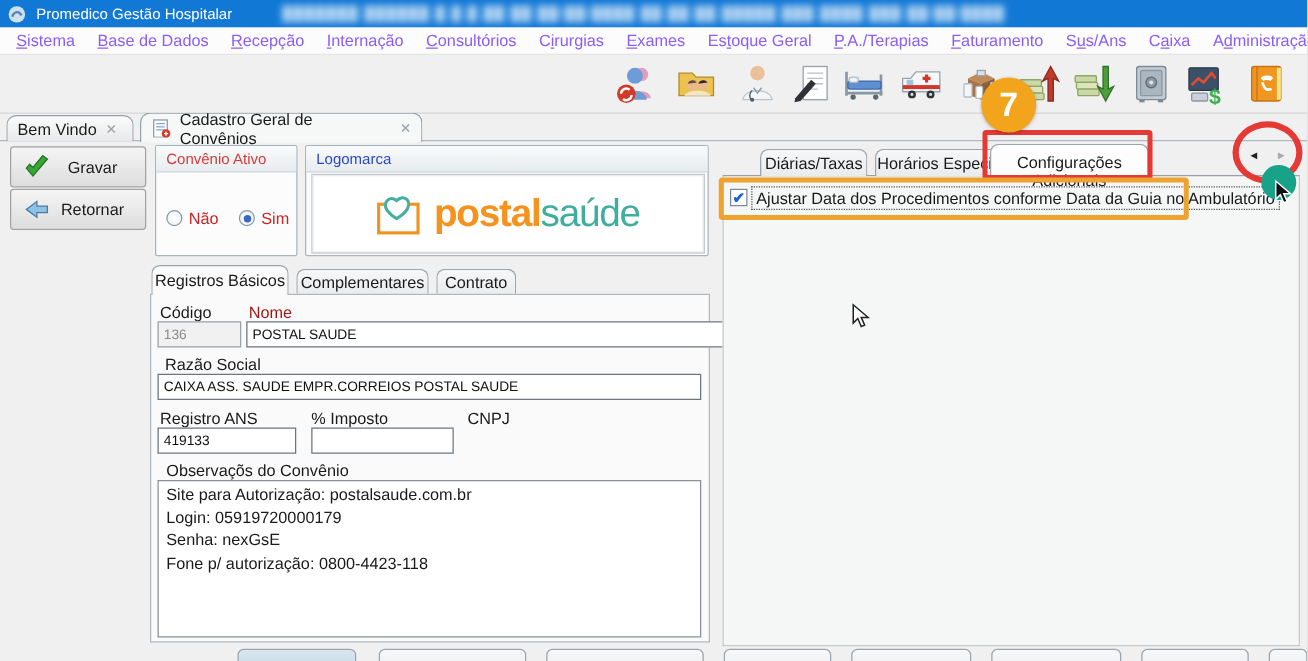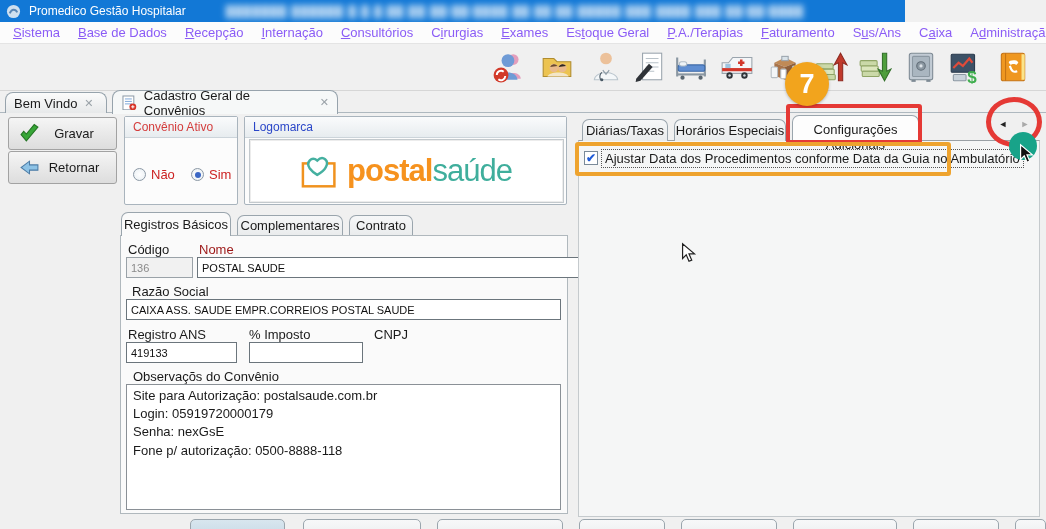--- a/index.html
+++ b/index.html
@@ -1,21 +1,21 @@
 <!DOCTYPE html>
 <html><head>
 <meta charset="utf-8">
 <style>
   html,body{margin:0;padding:0;background:#d8d8d8;}
   #screen{position:relative;width:1046px;height:529px;overflow:hidden;background:#f0f0f0;
           font-family:"Liberation Sans",sans-serif;font-size:13px;color:#1a1a1a;}
   .abs{position:absolute;}
 
   
-  .titlebar{left:0;top:0;width:905px;height:22px;background:#1278d6;display:flex;align-items:center;color:#fff;}
+  .titlebar{left:0;top:0;width:1046px;height:22px;background:#1278d6;display:flex;align-items:center;color:#fff;}
   .titlebar .appicon{width:15px;height:15px;margin:0 8px 0 6px;flex:0 0 auto;}
   .titlebar .ttext{font-size:12px;}
   .titlebar .vblur{margin-left:40px;font-size:11px;color:#cfe4f7;filter:blur(3px);opacity:.85;letter-spacing:1px;white-space:nowrap;}
 
   
   .menubar{left:0;top:22px;width:1046px;height:22px;background:#fcfcfc;display:flex;align-items:center;padding-left:4px;box-sizing:border-box;border-bottom:1px solid #e4e4e4;}
   .mi{padding:2px 9px;white-space:nowrap;color:#8b5cf6;}
   .mi i{font-style:normal;} .mi u{text-decoration:underline;}
 
   
@@ -57,21 +57,21 @@
   .fpanel{left:120px;top:235px;width:448px;height:279px;background:#fafafa;border:1px solid #b0b8bd;box-sizing:border-box;}
   .flabel{position:absolute;font-size:13px;}
   .lbl-darkred{color:#9c1616;}
   .finput{position:absolute;box-sizing:border-box;height:21px;border:1px solid #6b757c;background:#fff;font-family:"Liberation Sans",sans-serif;font-size:11px;padding:0 4px;color:#111;}
   .finput:disabled{background:#f1f1f1;color:#8a8a8a;border-color:#9aa2a8;}
   .obsbox{position:absolute;left:126px;top:384px;width:435px;height:126px;box-sizing:border-box;border:1px solid #8a9096;background:#fff;padding:2px 6px;white-space:pre-line;line-height:1.4;}
 
   
   .rpanel{left:578px;top:140px;width:462px;height:377px;background:#f5f6f6;border:1px solid #c5cacd;border-top:1px solid #9aa0a5;box-sizing:border-box;}
   .rtab{position:absolute;box-sizing:border-box;border:1px solid #9aa5ad;border-bottom:none;border-radius:7px 7px 0 0;text-align:center;}
-  .rtab-inactive{top:119px;height:22px;background:linear-gradient(#f6f7f8,#e9ebec);padding-top:3px;}
+  .rtab-inactive{top:119px;height:22px;background:linear-gradient(#f6f7f8,#e9ebec);padding-top:3px;margin-left:26px;}
   .rtab-active{top:115px;height:26px;background:#fdfdfd;z-index:4;padding-top:6px;}
   .cbx{position:absolute;left:584px;top:151px;width:14px;height:14px;box-sizing:border-box;border:1px solid #7a8a99;background:#fff;color:#1f5bd8;font-size:12px;line-height:12px;text-align:center;font-weight:bold;}
   .cbxlbl{position:absolute;left:602px;top:150px;outline:1px dotted #555;padding:1px 3px;}
 
   .scrollarrow{position:absolute;top:116px;width:18px;height:16px;font-size:9px;text-align:center;line-height:16px;}
 
   
   .badge7{position:absolute;left:785px;top:62px;width:44px;height:44px;border-radius:50%;background:#F2A41D;color:#fff;
           font-size:27px;font-weight:bold;display:flex;align-items:center;justify-content:center;z-index:30;box-shadow:0 1px 3px rgba(0,0,0,.25);}
   .redbox{position:absolute;left:786px;top:104px;width:136px;height:40px;border:4px solid #E53935;border-radius:3px;box-sizing:border-box;z-index:20;}
@@ -307,21 +307,21 @@
   <input class="finput" style="left: 126px; top: 299px; width: 435px;" value="CAIXA ASS. SAUDE EMPR.CORREIOS POSTAL SAUDE">
   <span class="flabel" style="left:128px;top:327px;">Registro ANS</span>
   <span class="flabel" style="left:249px;top:327px;">% Imposto</span>
   <span class="flabel" style="left:374px;top:327px;">CNPJ</span>
   <input class="finput" style="left: 126px; top: 342px; width: 111px;" value="419133">
   <input class="finput" style="left: 249px; top: 342px; width: 114px;" value="">
   <span class="flabel" style="left:133px;top:369px;">Observaçõs do Convênio</span>
   <div class="obsbox">Site para Autorização: postalsaude.com.br
 Login: 05919720000179
 Senha: nexGsE
-Fone p/ autorização: 0500-8888-118</div>
+Fone p/ autorização: 0800-4423-118</div>
 
   <div class="abs rpanel"></div>
   <div class="rtab rtab-inactive" style="left:582px;width:86px;">
     <span>Diárias/Taxas</span>
   </div>
   <div class="rtab rtab-inactive" style="left:674px;width:112px;">
     <span>Horários Especiais</span>
   </div>
   <div class="rtab rtab-active" style="left:792px;width:127px;">
     <span>Configurações Adicionais</span>

